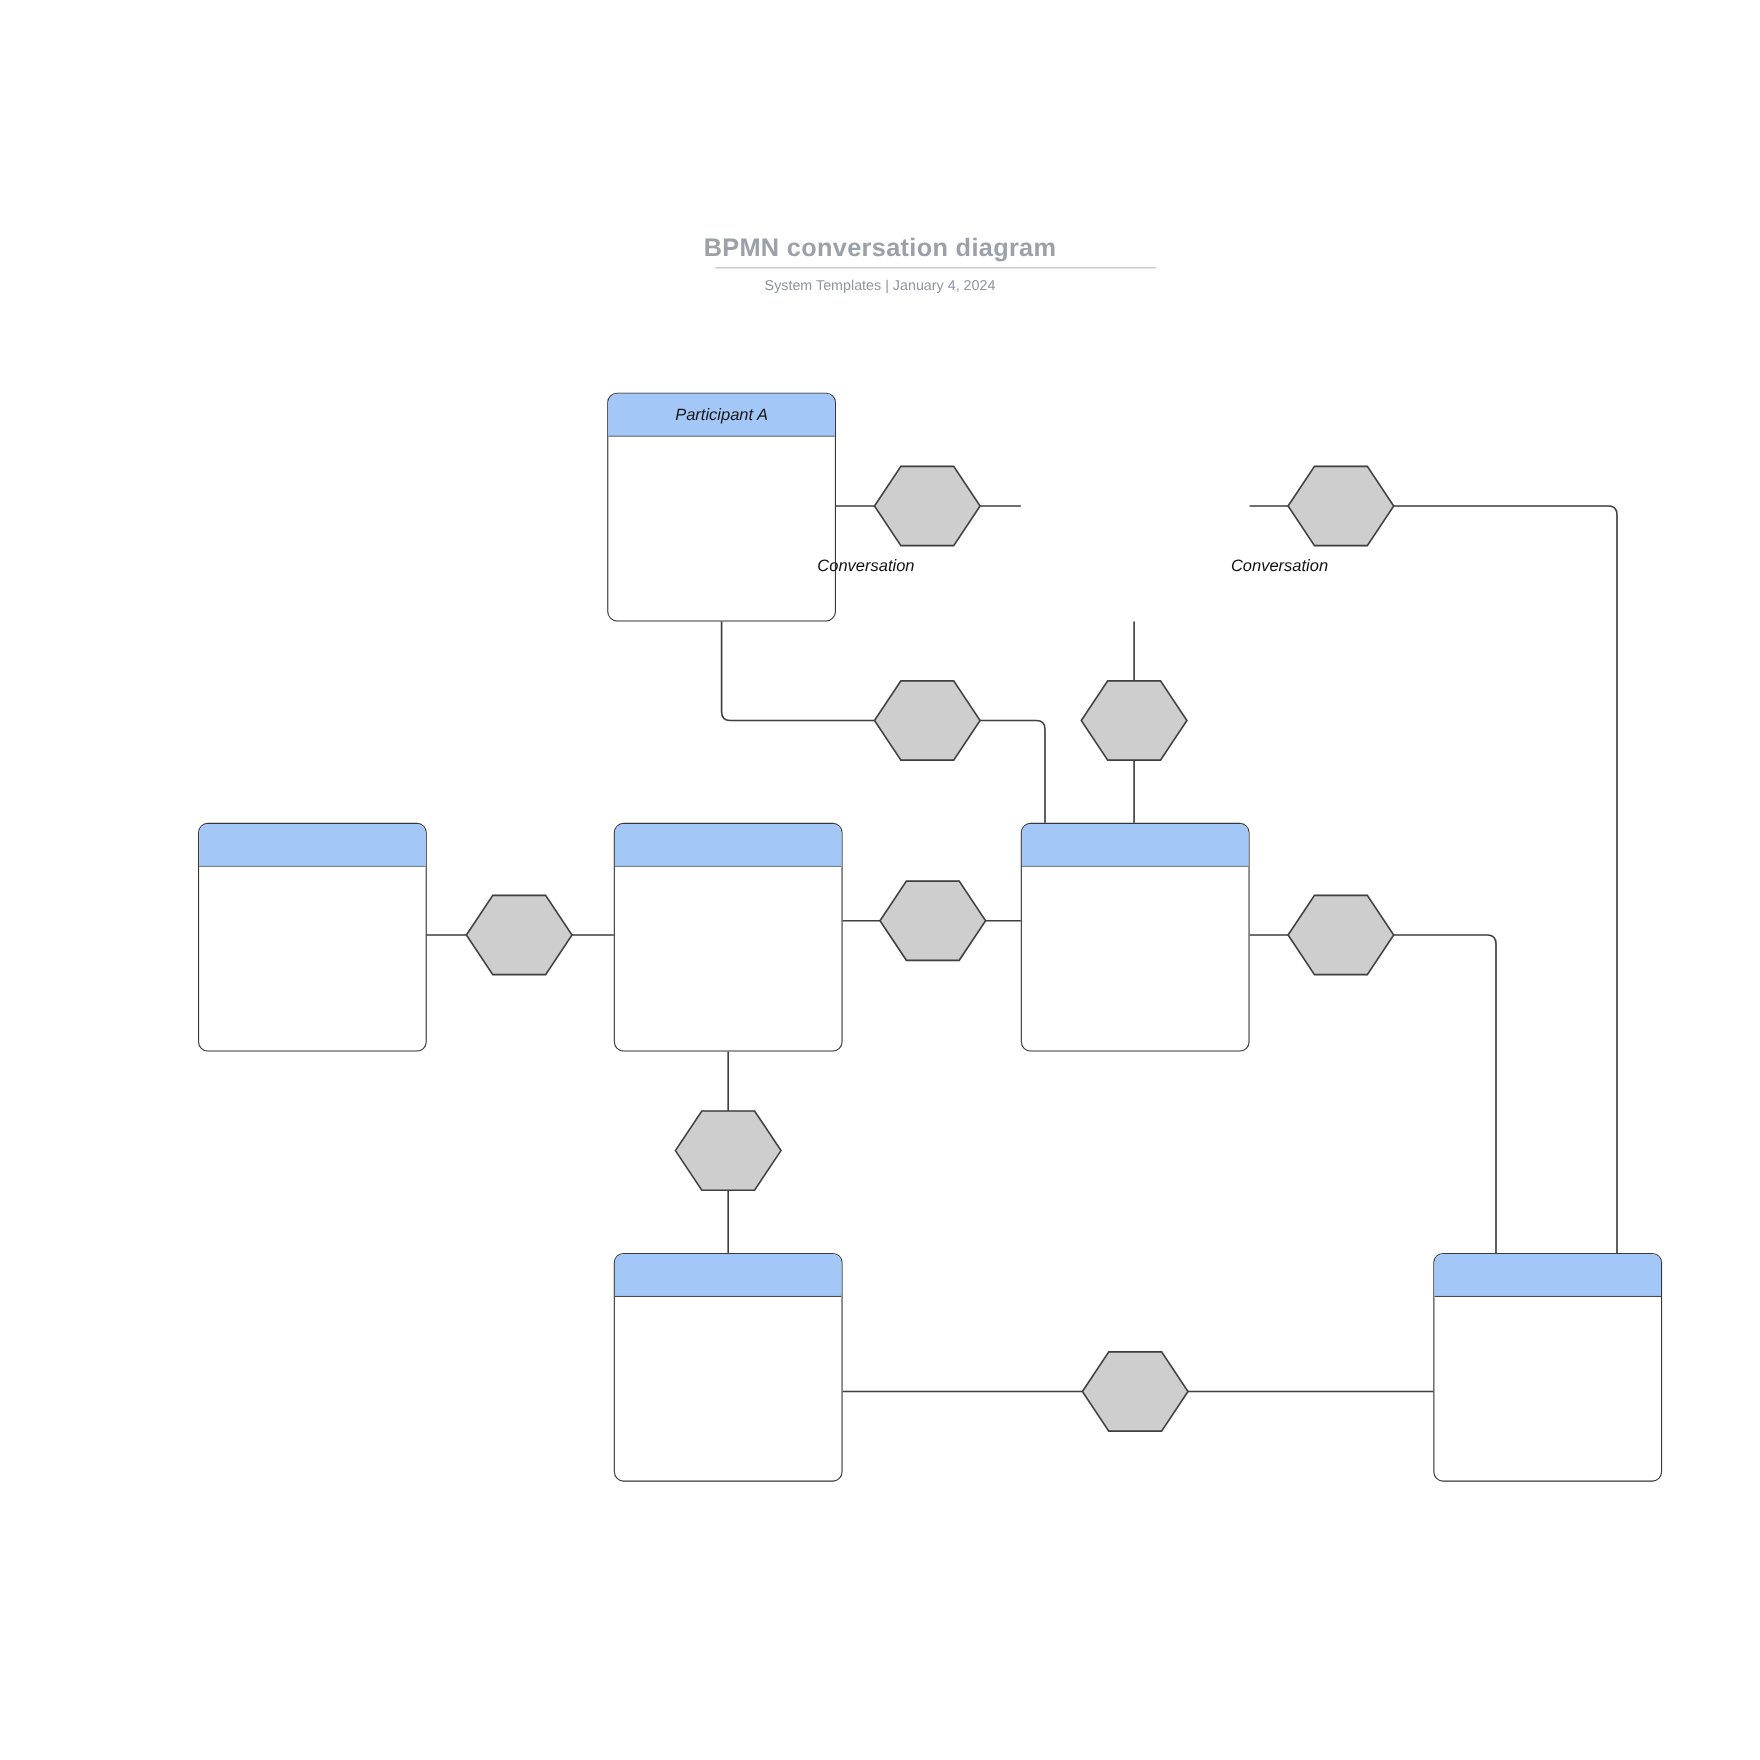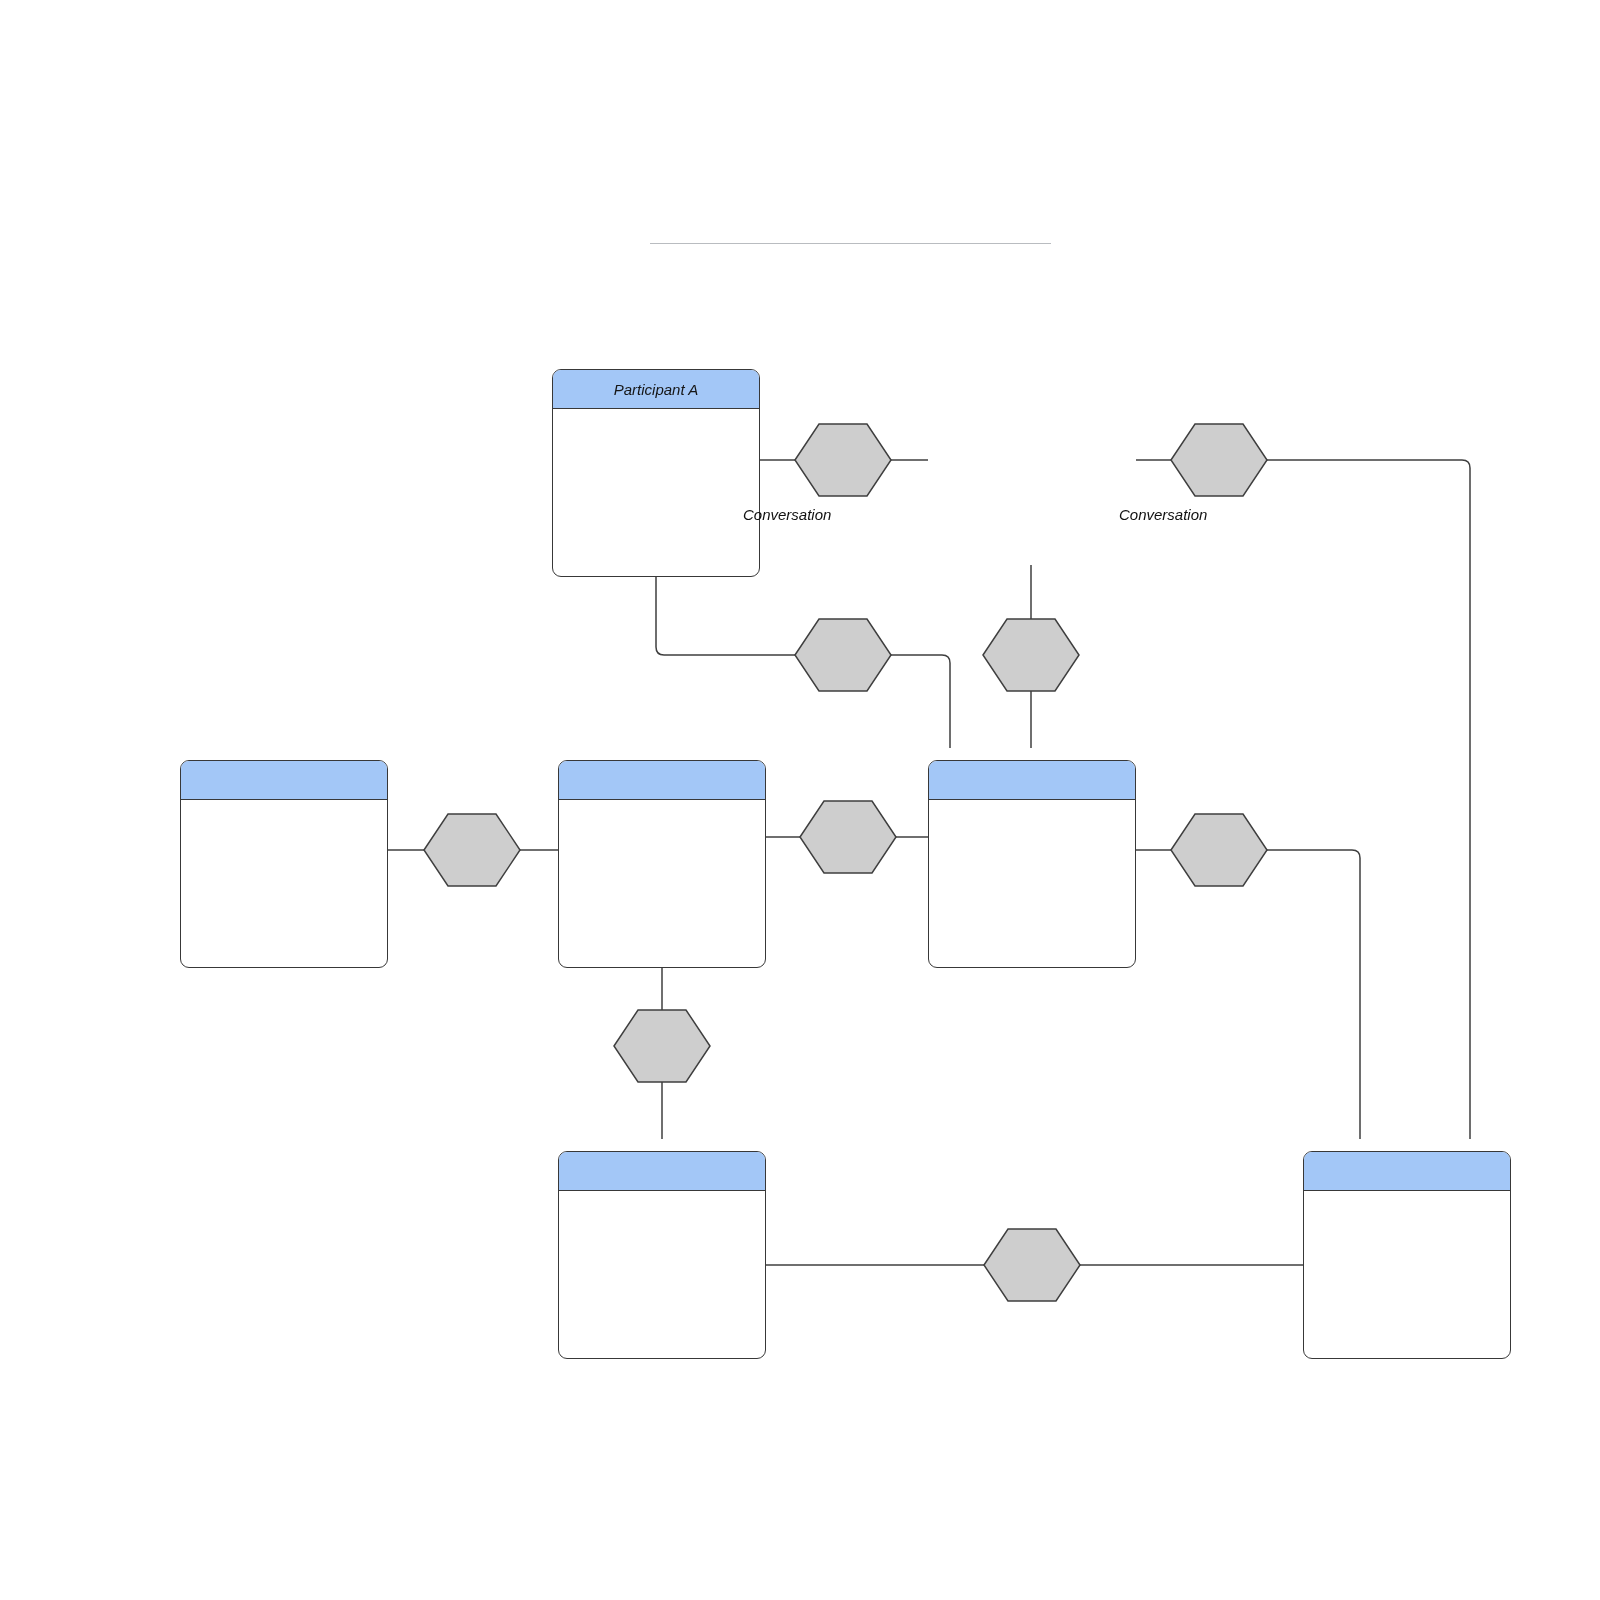--- a/index.html
+++ b/index.html
@@ -14,35 +14,37 @@
   .subtitle{position:absolute;left:0;right:0;top:252px;text-align:center;
             font-size:13px;color:#8f969e;}
 
   
   .layer{position:absolute;left:0;top:0;width:1600px;height:1600px;}
   .edge{fill:none;stroke:var(--stroke,#3f3f3f);stroke-width:1.5;}
   .hex{fill:var(--hex-fill,#cecece);stroke:var(--stroke,#4a4a4a);stroke-width:1.5;}
 
   
   .pool{position:absolute;width:208px;height:208px;background:#fff;
-        border:1px solid #383838;border-radius:9px;box-sizing:border-box;margin-top:12px;}
+        border:1px solid #383838;border-radius:9px;box-sizing:border-box;}
   .pool-header{height:38px;background:var(--header-blue,#a3c7f7);
                border-bottom:1px solid #383838;border-radius:8px 8px 0 0;
                display:flex;align-items:center;justify-content:center;}
   .pool-label{font-style:italic;font-size:15px;color:#161616;}
 
   .conv-label{position:absolute;width:200px;text-align:left;
               font-style:italic;font-size:15px;color:#111;}
 </style>
 </head>
 <body>
 
 <div class="canvas">
 
+  <div class="title">BPMN conversation diagram</div>
   <div class="title-rule"></div>
+  <div class="subtitle">System Templates  |  January 4, 2024</div>
 
   <svg class="layer" width="1600" height="1600" viewBox="0 0 1600 1600">
 
     <path class="edge" d="M 760 460 H 795"></path>
     <path class="edge" d="M 891 460 H 928"></path>
     <path class="edge" d="M 1136 460 H 1171"></path>
     <path class="edge" d="M 1267 460 H 1462 Q 1470 460 1470 468 V 1139"></path>
     <path class="edge" d="M 656 565 V 647 Q 656 655 664 655 H 795"></path>
     <path class="edge" d="M 891 655 H 942 Q 950 655 950 663 V 748"></path>
     <path class="edge" d="M 1031 565 V 619"></path>

